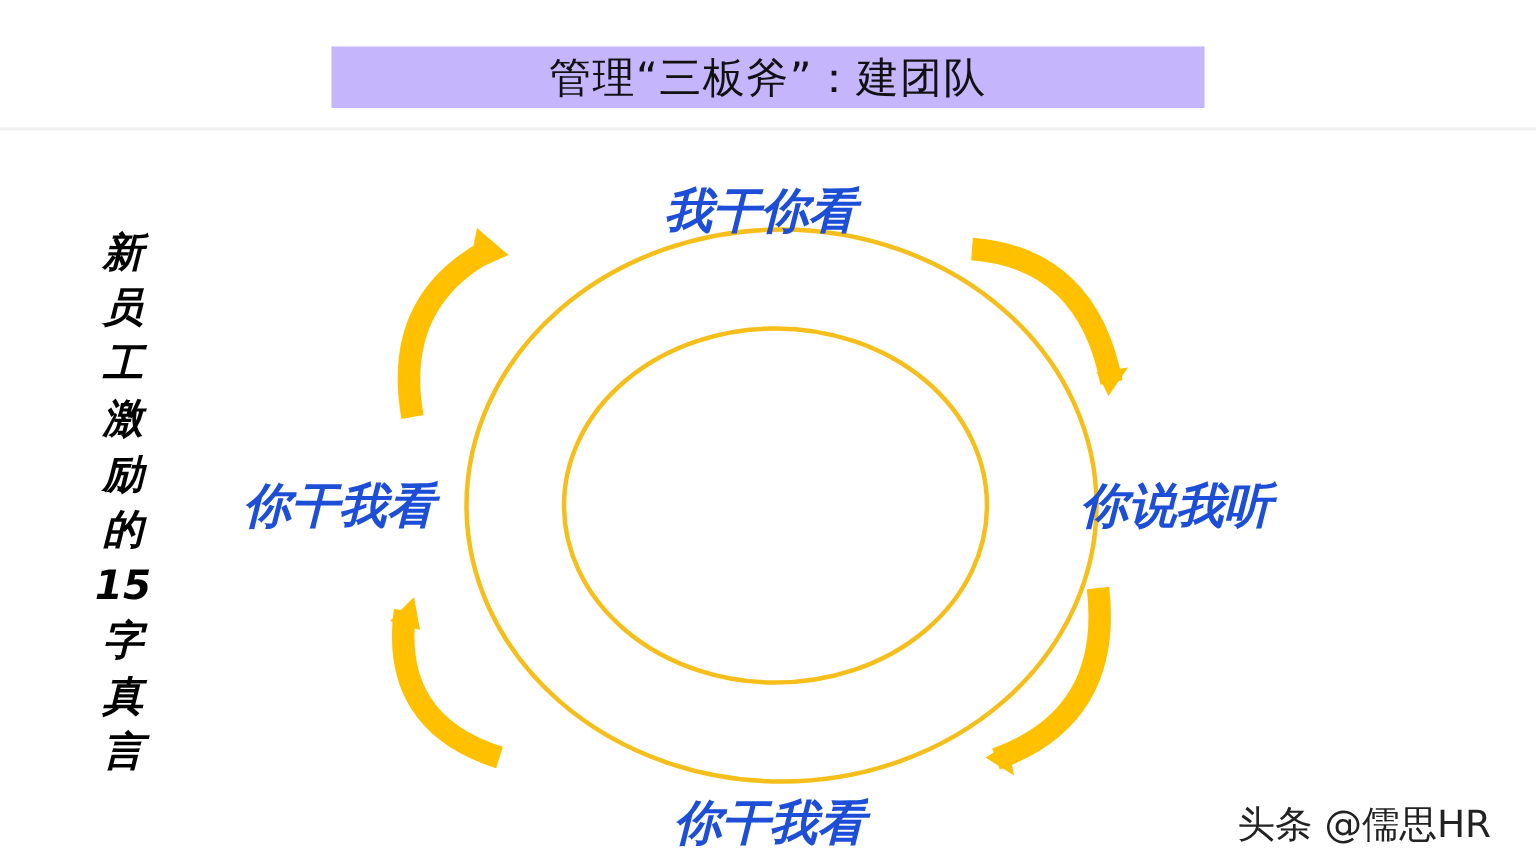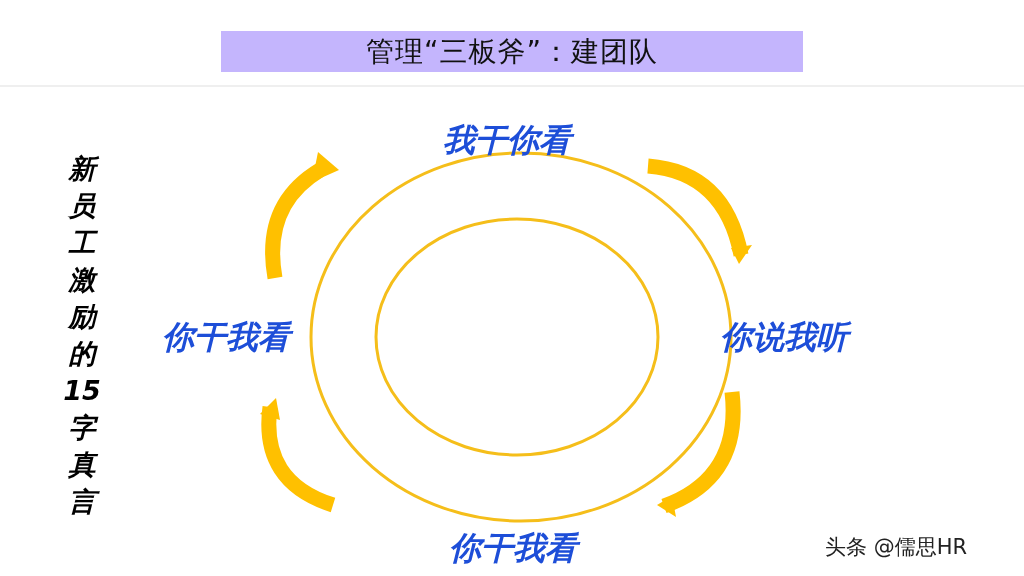--- a/index.html
+++ b/index.html
@@ -4,21 +4,21 @@
 <style>
   html,body{margin:0;padding:0;}
   body{width:1024px;height:576px;background:#ffffff;position:relative;overflow:hidden;font-family:"DejaVu Sans",sans-serif;}
   .title-bar{position:absolute;left:221px;top:31px;width:582px;height:41px;background:#c4b5fd;display:flex;align-items:center;justify-content:center;}
   .title-bar span{font-size:28px;color:#111;letter-spacing:1px;}
   .divider{position:absolute;left:0;top:85px;width:1024px;height:2px;background:#efefef;}
   .vtext{position:absolute;left:62px;top:150px;width:40px;display:flex;flex-direction:column;align-items:center;}
   .vtext span{font-size:27px;font-weight:bold;font-style:italic;color:#000;line-height:37px;height:37px;}
   svg.diagram{position:absolute;left:0;top:0;}
   .label{position:absolute;font-size:32px;font-weight:bold;font-style:italic;color:#1d4ed8;white-space:nowrap;}
-  .watermark{position:absolute;left:825px;top:533px;font-size:21px;color:#222;}
+  .watermark{position:absolute;left:825px;top:533px;font-size:25px;color:#222;}
 </style>
 </head>
 <body>
 
 <div class="title-bar">
   <span>管理“三板斧”：建团队</span>
 </div>
 <div class="divider"></div>
 
 <div class="vtext">

